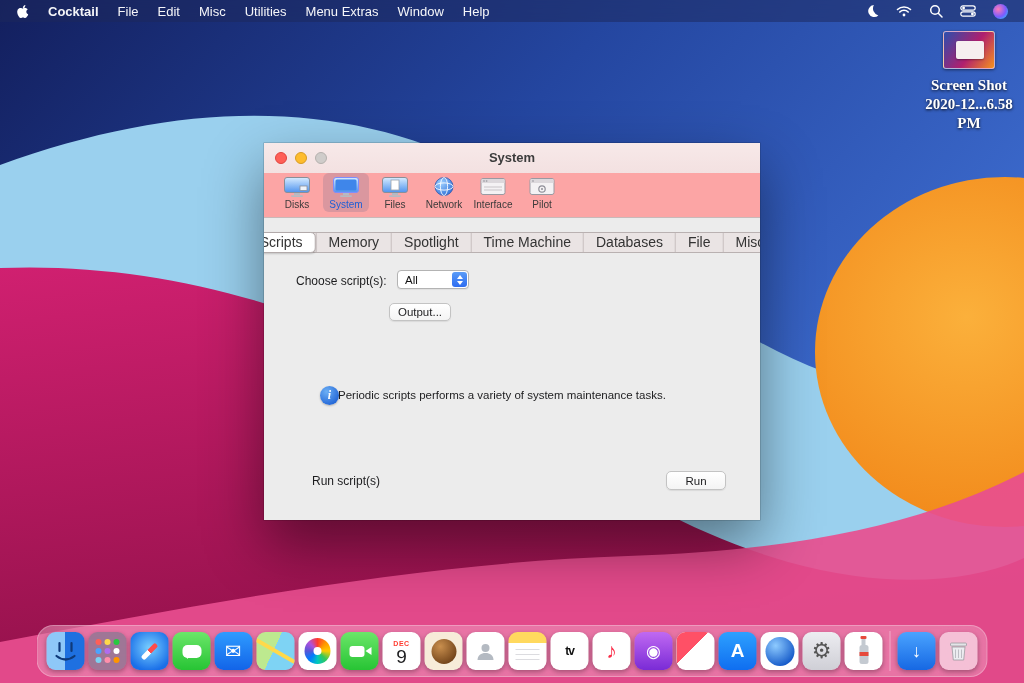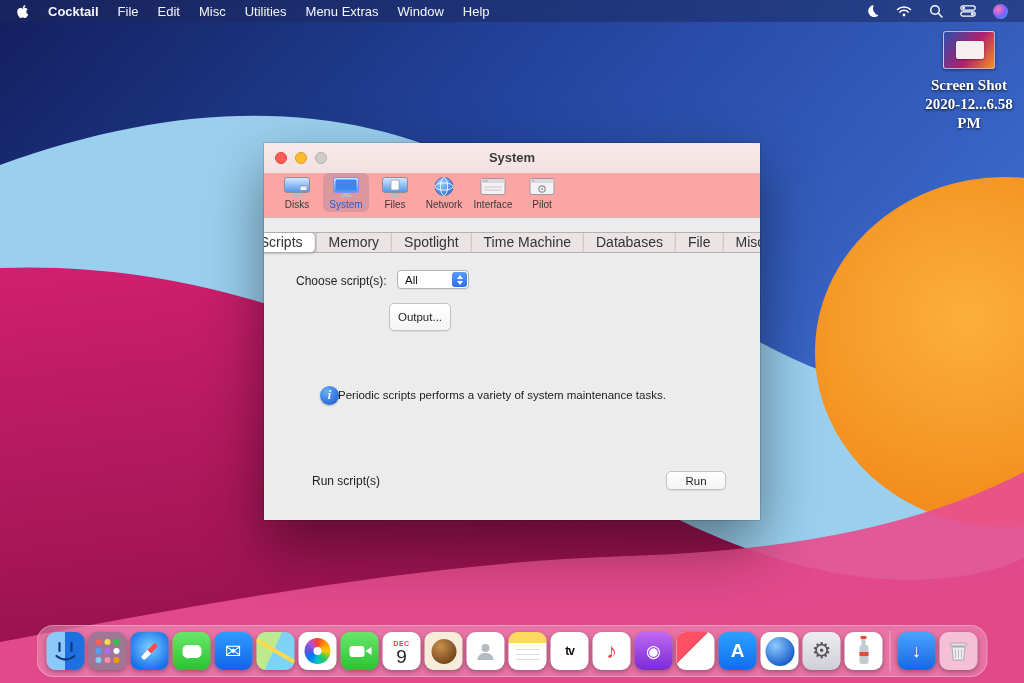--- a/index.html
+++ b/index.html
@@ -64,21 +64,21 @@
     font-size:11.5px; padding-left:7px; color:#111; box-shadow:0 1px 1px rgba(0,0,0,.06); }
   .stepper { position:absolute; right:1px; top:1px; bottom:1px; width:15px; border-radius:3px;
     background:linear-gradient(#5a9cf8,#2d6cf0); display:flex; flex-direction:column;
     align-items:center; justify-content:center; }
   .arrow-up { width:0; height:0; border:3px solid transparent; border-bottom:4px solid #fff; margin-bottom:2px; }
   .arrow-down { width:0; height:0; border:3px solid transparent; border-top:4px solid #fff; }
 
   .btn { position:absolute; background:linear-gradient(#ffffff,#f4f4f4); border:1px solid #c3c3c3;
     border-radius:5px; font-size:11.5px; color:#1d1d1f; text-align:center;
     box-shadow:0 1px 1px rgba(0,0,0,.08); display:flex; align-items:center; justify-content:center; }
-  .output-btn { left:125px; top:160px; width:62px; height:28px; }
+  .output-btn { left:125px; top:160px; width:62px; height:18px; }
   .run-btn { left:402px; top:328px; width:60px; height:19px; }
 
   .info-icon { position:absolute; left:56px; top:243px; width:19px; height:19px; border-radius:50%;
     background:radial-gradient(circle at 35% 30%,#6db0f5,#1f63d6 80%); display:flex; align-items:center;
     justify-content:center; color:#fff; font-family:"Liberation Serif","DejaVu Serif",serif;
     font-style:italic; font-weight:700; font-size:12px; box-shadow:0 1px 2px rgba(0,0,0,.25); }
   .info-text { left:74px; top:246px; font-size:11.5px; }
 
   
   .dock { position:absolute; bottom:6px; left:50%; transform:translateX(-50%); z-index:40;

